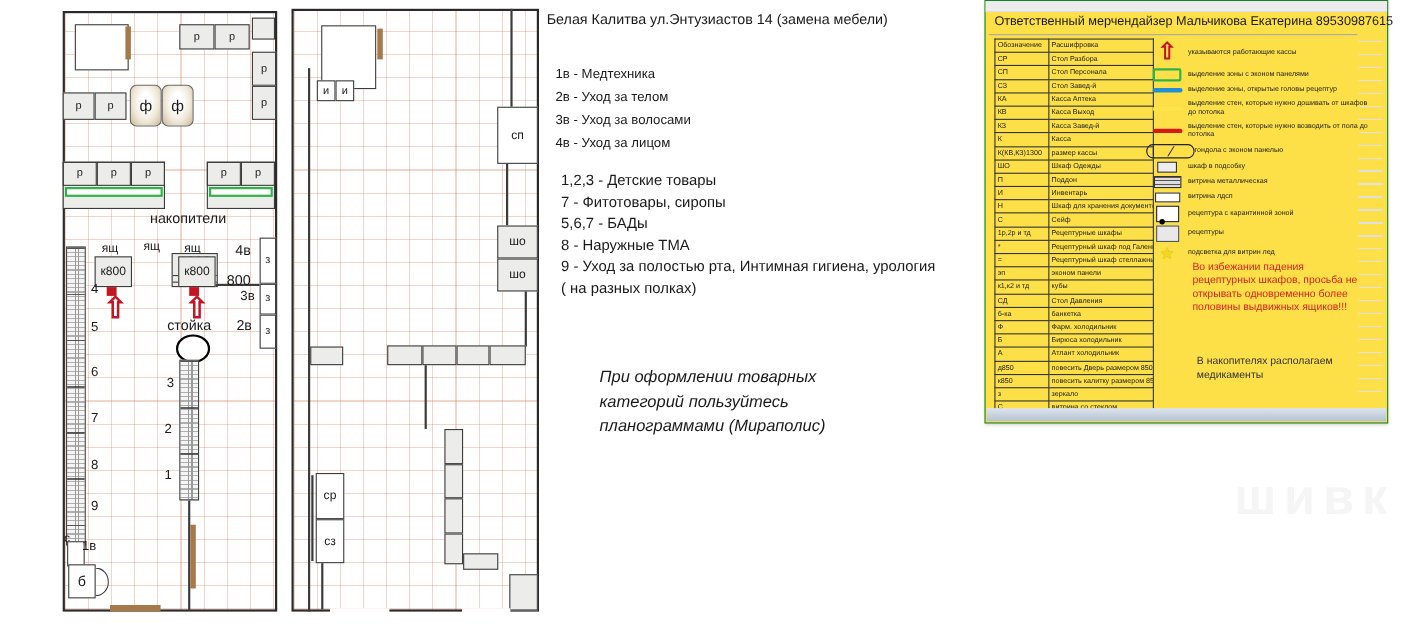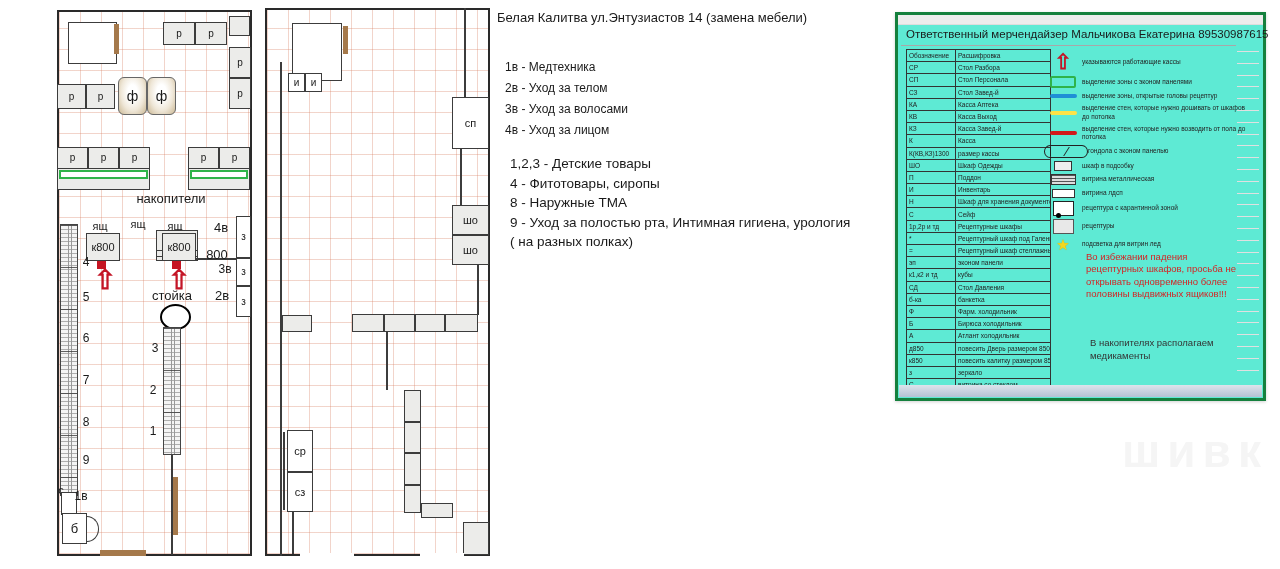--- a/index.html
+++ b/index.html
@@ -39,22 +39,22 @@
 
   
   .mid{position:absolute;left:497px;top:10px;width:400px}
   .title{font-size:13px}
   .list-v{margin:32px 0 12px 8px;font-size:12px;line-height:21px}
   .list-n{margin:13px 0 0 13px;font-size:13.5px;line-height:19.5px}
   .note-italic{position:absolute;left:48px;top:322px;width:275px;font-style:italic;
       font-size:15px;line-height:1.5}
 
   
-  .panel{position:absolute;left:895px;top:12px;width:365px;height:383px;background:#5eead4;
-      border:3px solid #15803d;box-shadow:0 1px 3px rgba(0,0,0,.18)}
+  .panel{position:absolute;left:895px;top:0;width:365px;height:383px;background:#fde047;
+      border:1px solid #15803d;box-shadow:0 1px 3px rgba(0,0,0,.18)}
   .panel-top{position:absolute;left:0;top:0;right:0;height:9px;background:#ececec;border-bottom:1px solid #ddd}
   .panel-header{position:absolute;left:8px;top:13px;font-size:11.5px;white-space:nowrap}
   .panel-hr{position:absolute;left:3px;top:30px;width:335px;height:1px;background:#a8a8a8}
   .legend-table{position:absolute;left:8px;top:34px;border-collapse:collapse;font-size:6.5px;color:#222}
   .legend-table th,.legend-table td{border:1px solid #333;padding:0 2px;height:11.2px;
       font-weight:normal;text-align:left;white-space:nowrap;overflow:hidden}
   .legend-table th:first-child,.legend-table td:first-child{width:44px;max-width:44px}
   .legend-table th:last-child,.legend-table td:last-child{width:90px;max-width:90px}
   .symbols{position:absolute;left:146px;top:36px;width:208px}
   .sym-row{display:flex;align-items:center;margin-bottom:3px;min-height:10px}
@@ -191,25 +191,27 @@
   <div class="mid">
     <div class="title">Белая Калитва ул.Энтузиастов 14 (замена мебели)</div>
     <div class="list-v">
         <div>1в - Медтехника</div>
         <div>2в - Уход за телом</div>
         <div>3в - Уход за волосами</div>
         <div>4в - Уход за лицом</div>
       </div>
     <div class="list-n">
         <div>1,2,3 - Детские товары</div>
-        <div>4 - Фитотовары, сиропы</div>
+        <div>7 - Фитотовары, сиропы</div>
+        <div>5,6,7 - БАДы</div>
         <div>8 - Наружные ТМА</div>
         <div>9 - Уход за полостью рта, Интимная гигиена, урология</div>
         <div>( на разных полках)</div>
       </div>
+    <div class="note-italic">При оформлении товарных категорий пользуйтесь планограммами (Мираполис)</div>
   </div>
 
   <div class="panel">
     <div class="panel-top"></div>
     <div class="panel-header">Ответственный мерчендайзер Мальчикова Екатерина 89530987615</div>
     <div class="panel-hr"></div>
     <table class="legend-table">
       <thead>
         <tr>
           <th>Обозначение</th>

